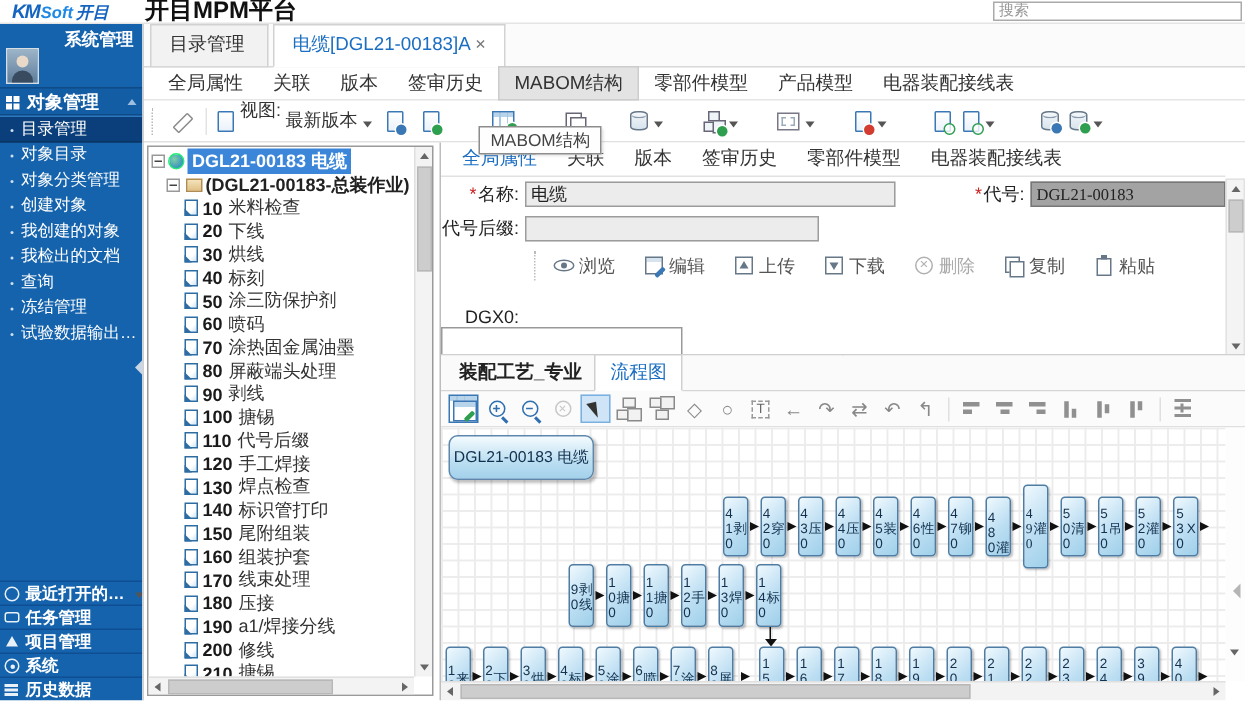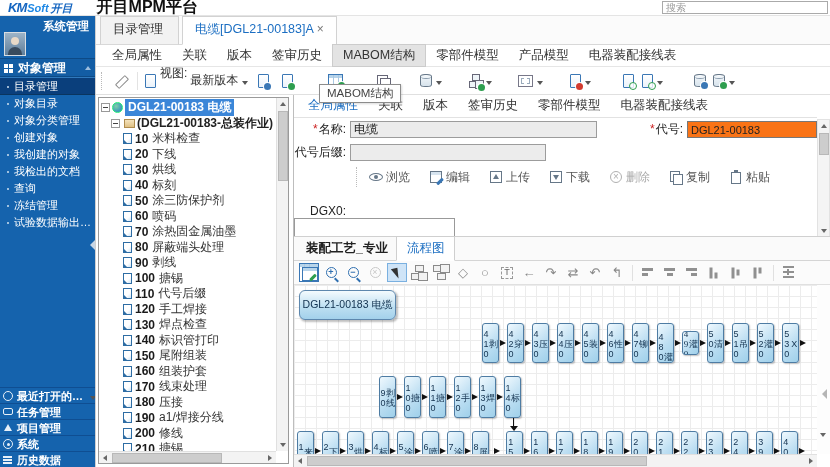--- a/index.html
+++ b/index.html
@@ -112,21 +112,21 @@
   
   .detail { position:absolute; left:197px; right:0; top:0; bottom:0; border-left:1px solid #bdbdbd; background:#fff; }
   .tooltip { position:absolute; left:25px; top:-11px; z-index:9; background:#fefefe; border:1px solid #8c8c8c; padding:1px 7px; font-size:11.5px; color:#444; box-shadow:1px 1px 2px rgba(0,0,0,.15); white-space:nowrap; }
   .detail-tabs { position:absolute; left:0; top:0; right:13px; height:23px; display:flex; align-items:flex-end; padding-left:4px; border-bottom:1px solid #e2e2e2; }
   .dtab { padding:3px 10px; font-size:12.5px; color:#333; cursor:pointer; white-space:nowrap; }
   .dtab.active { color:#1b6ec2; }
   .frow { position:absolute; display:flex; align-items:center; left:0; right:13px; }
   .flabel { width:52px; text-align:right; flex:none; margin-right:4px; font-size:12px; color:#222; white-space:nowrap; }
   .req { color:#cc2222; margin-right:1px; }
   .tinput { height:17px; border:1px solid #9c9c9c; background:#ececec; font-size:12px; padding:0 3px; color:#222; font-family:"Liberation Sans",sans-serif; }
-  .tinput.editable { background:#f97316; border:1px solid #777; font-family:Liberation Sans, sans-serif; font-size:11px; }
+  .tinput.editable { background:#a3a3a3; border:1px solid #777; font-family:Liberation Serif, serif; font-size:11px; }
   .row-name { top:26px; }
   .row-suffix { top:49px; }
   .row-filebtns { top:71px; height:22px; padding-left:62px; }
   .filebtns { display:flex; align-items:center; border-left:1px dotted #bbb; padding-left:12px; height:20px; }
   .fbtn { display:flex; align-items:center; margin-right:19px; cursor:pointer; color:#555; font-size:12px; white-space:nowrap; }
   .fbtn.disabled { color:#aaa; }
   .fic { width:14px; height:14px; position:relative; flex:none; margin-right:3px; }
   .fic-browse::before { content:""; position:absolute; left:0; right:0; top:3px; bottom:3px; border:1px solid #667788; border-radius:50%; }
   .fic-browse::after { content:""; position:absolute; left:5px; top:5px; width:4px; height:4px; border-radius:50%; background:#667788; }
   .fic-edit::before { content:""; position:absolute; inset:1px; border:1px solid #667788; background:linear-gradient(#d7e4ef 3px,#fff 3px); }
@@ -902,21 +902,21 @@
                 <div class="fnode" style="height: 40px;">
                   <span class="fn-num">470</span>
                   <span class="fn-char">铆</span>
                 </div>
                 <div class="farrow"></div>
                 <div class="fnode" style="height: 40px; align-items: flex-end;">
                   <span class="fn-num">480</span>
                   <span class="fn-char">灌</span>
                 </div>
                 <div class="farrow"></div>
-                <div class="fnode" style="height: 24px; font-family: Liberation Serif, serif;">
+                <div class="fnode" style="height: 56px; font-family: Liberation Serif, serif;">
                   <span class="fn-num">490</span>
                   <span class="fn-char">灌</span>
                 </div>
                 <div class="farrow"></div>
                 <div class="fnode" style="height: 40px;">
                   <span class="fn-num">500</span>
                   <span class="fn-char">清</span>
                 </div>
                 <div class="farrow"></div>
                 <div class="fnode" style="height: 40px;">

